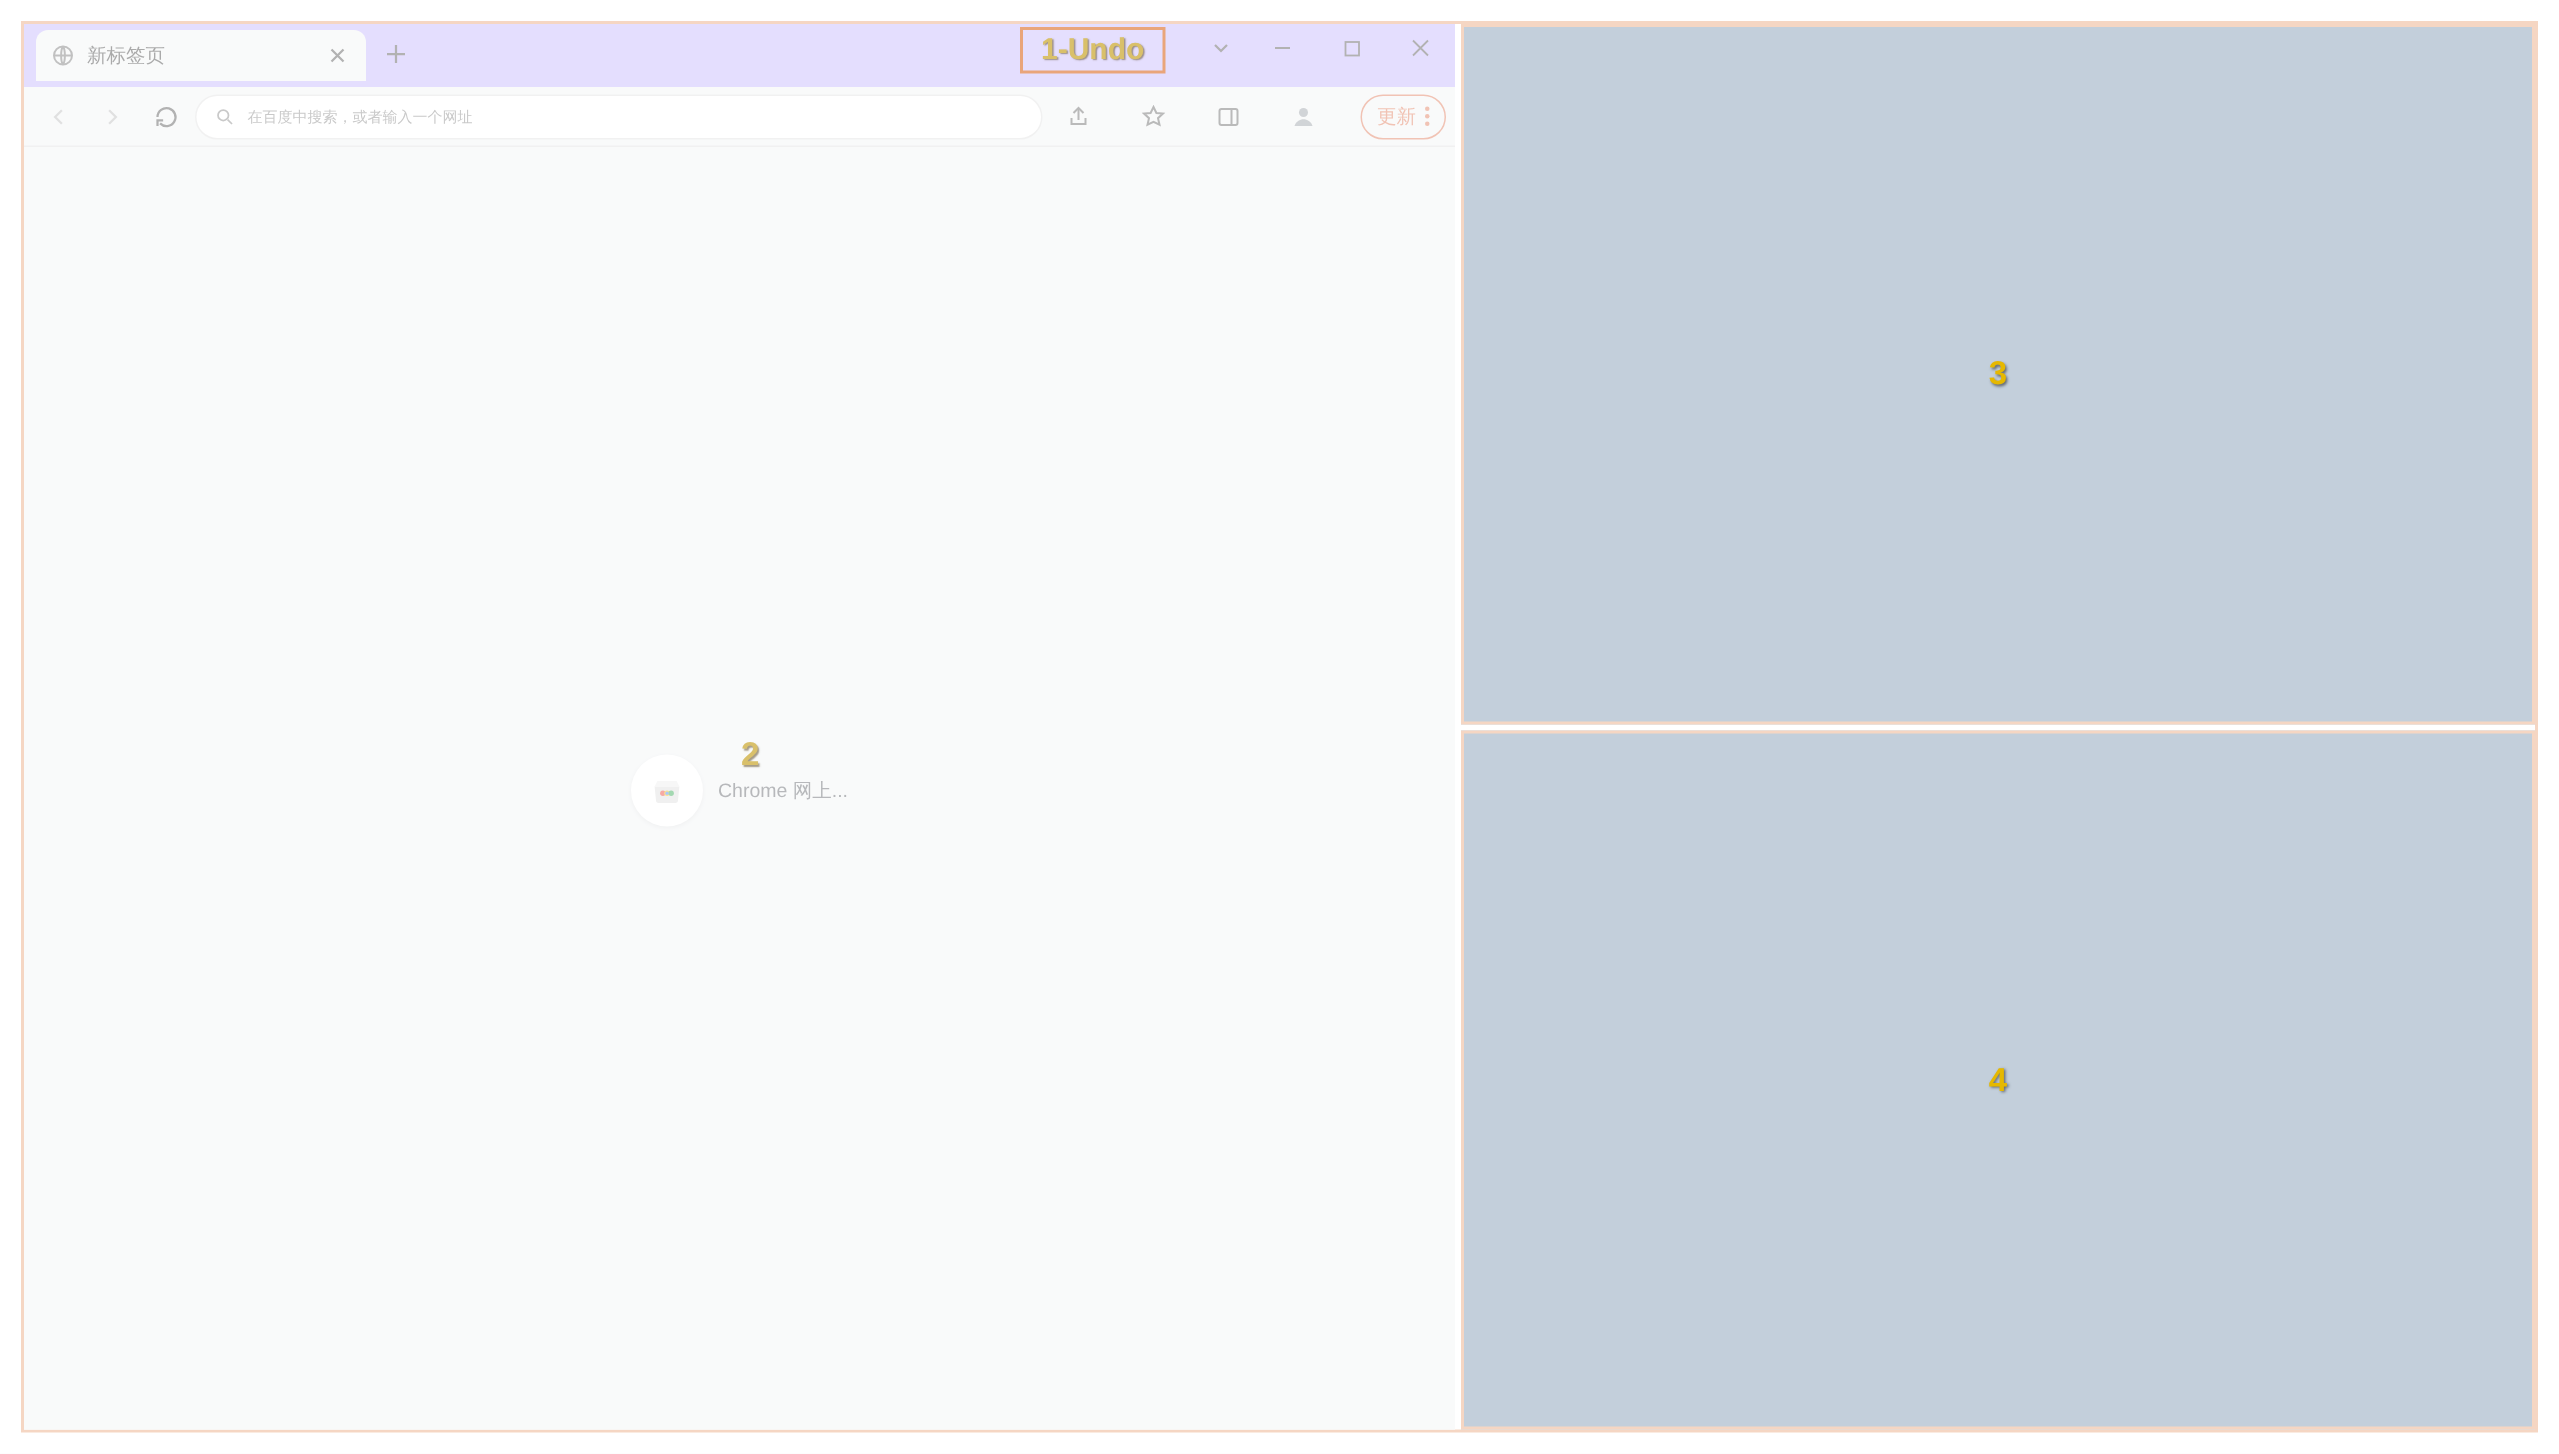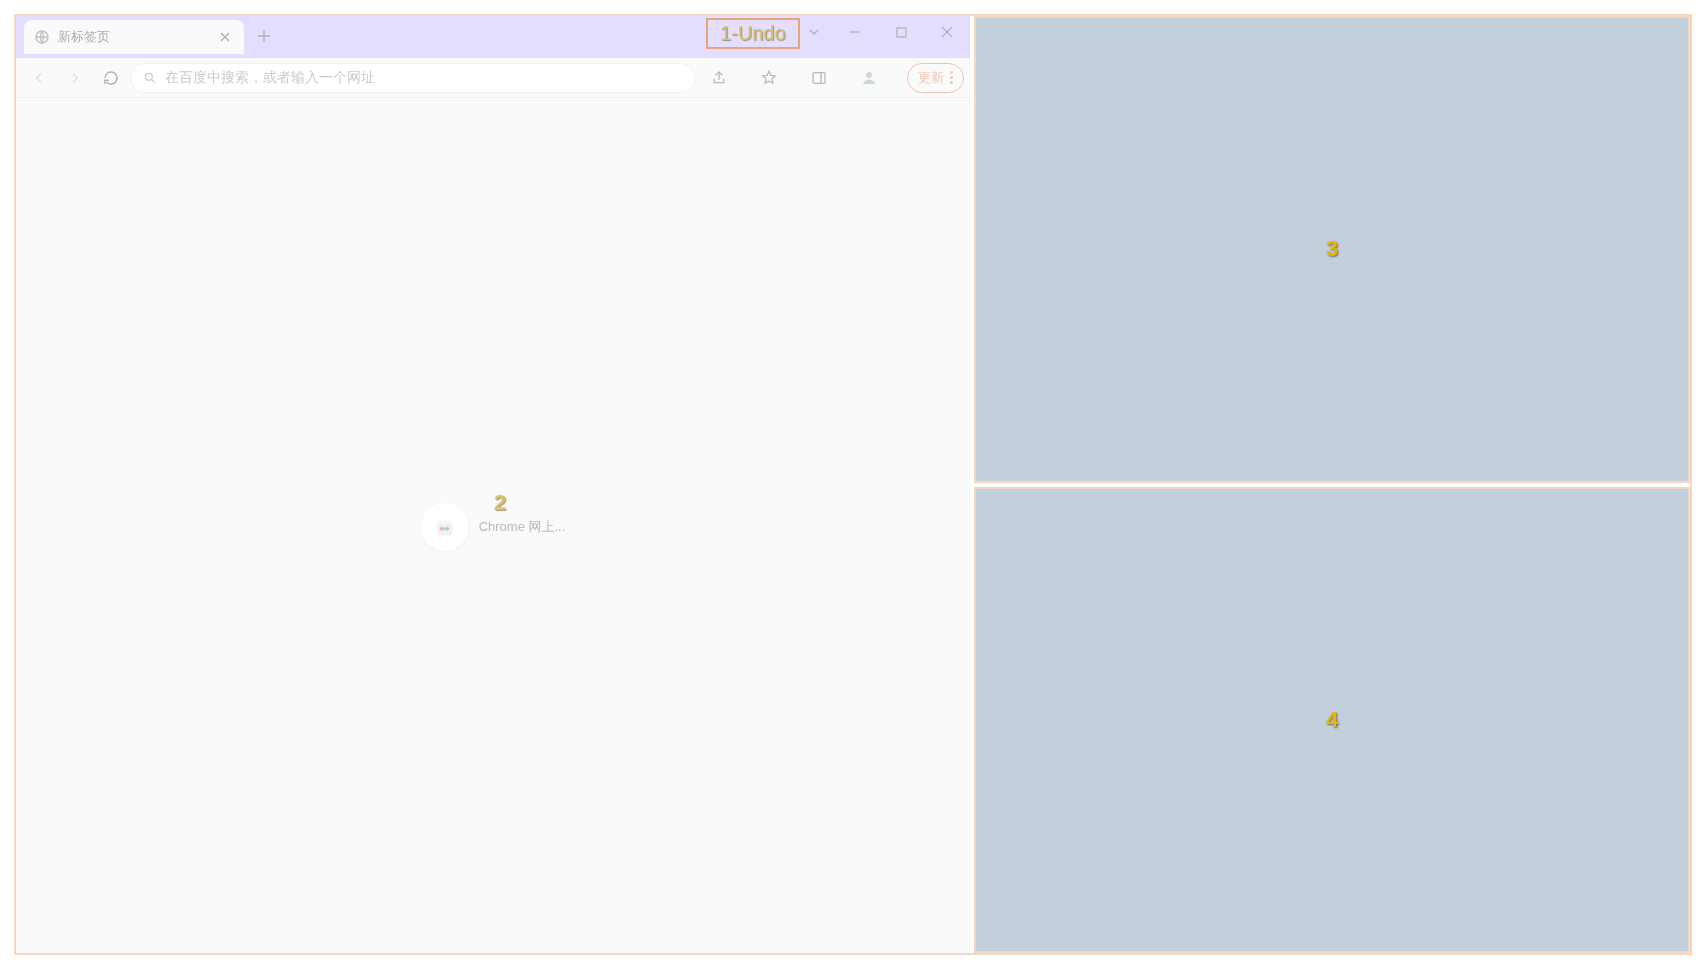--- a/index.html
+++ b/index.html
@@ -60,25 +60,25 @@
       top: 392px;
       font-size: 22px;
       font-weight: bold;
       color: #d9c06a;
       text-shadow: 1px 1px 1px rgba(80,60,20,0.5);
       z-index: 200;
     }
     .undo-badge {
       position: absolute;
       top: 2px;
-      left: 690px;
+      left: 664px;
       border: 2px solid #e9a57a;
       padding: 2px 12px;
       font-size: 20px;
-      font-weight: normal;
+      font-weight: bold;
       color: #d9c06a;
       text-shadow: 1px 1px 1px rgba(80,60,20,0.5);
       background: rgba(255,255,255,0.04);
       z-index: 200;
     }
 
     
     .titlebar {
       height: 42px;
       background: #c4b5fd;
@@ -153,21 +153,21 @@
       flex: 1;
       height: 30px;
       background: #ffffff;
       border: 1px solid #e1e1e1;
       border-radius: 16px;
       display: flex;
       align-items: center;
       padding: 0 12px;
       gap: 8px;
       color: #888;
-      font-size: 14px;
+      font-size: 10px;
     }
     .omnibox .mag { color: #888; }
     .right-icons {
       display: flex;
       align-items: center;
       gap: 18px;
       margin-left: 6px;
     }
     .ricon {
       width: 32px; height: 32px;

